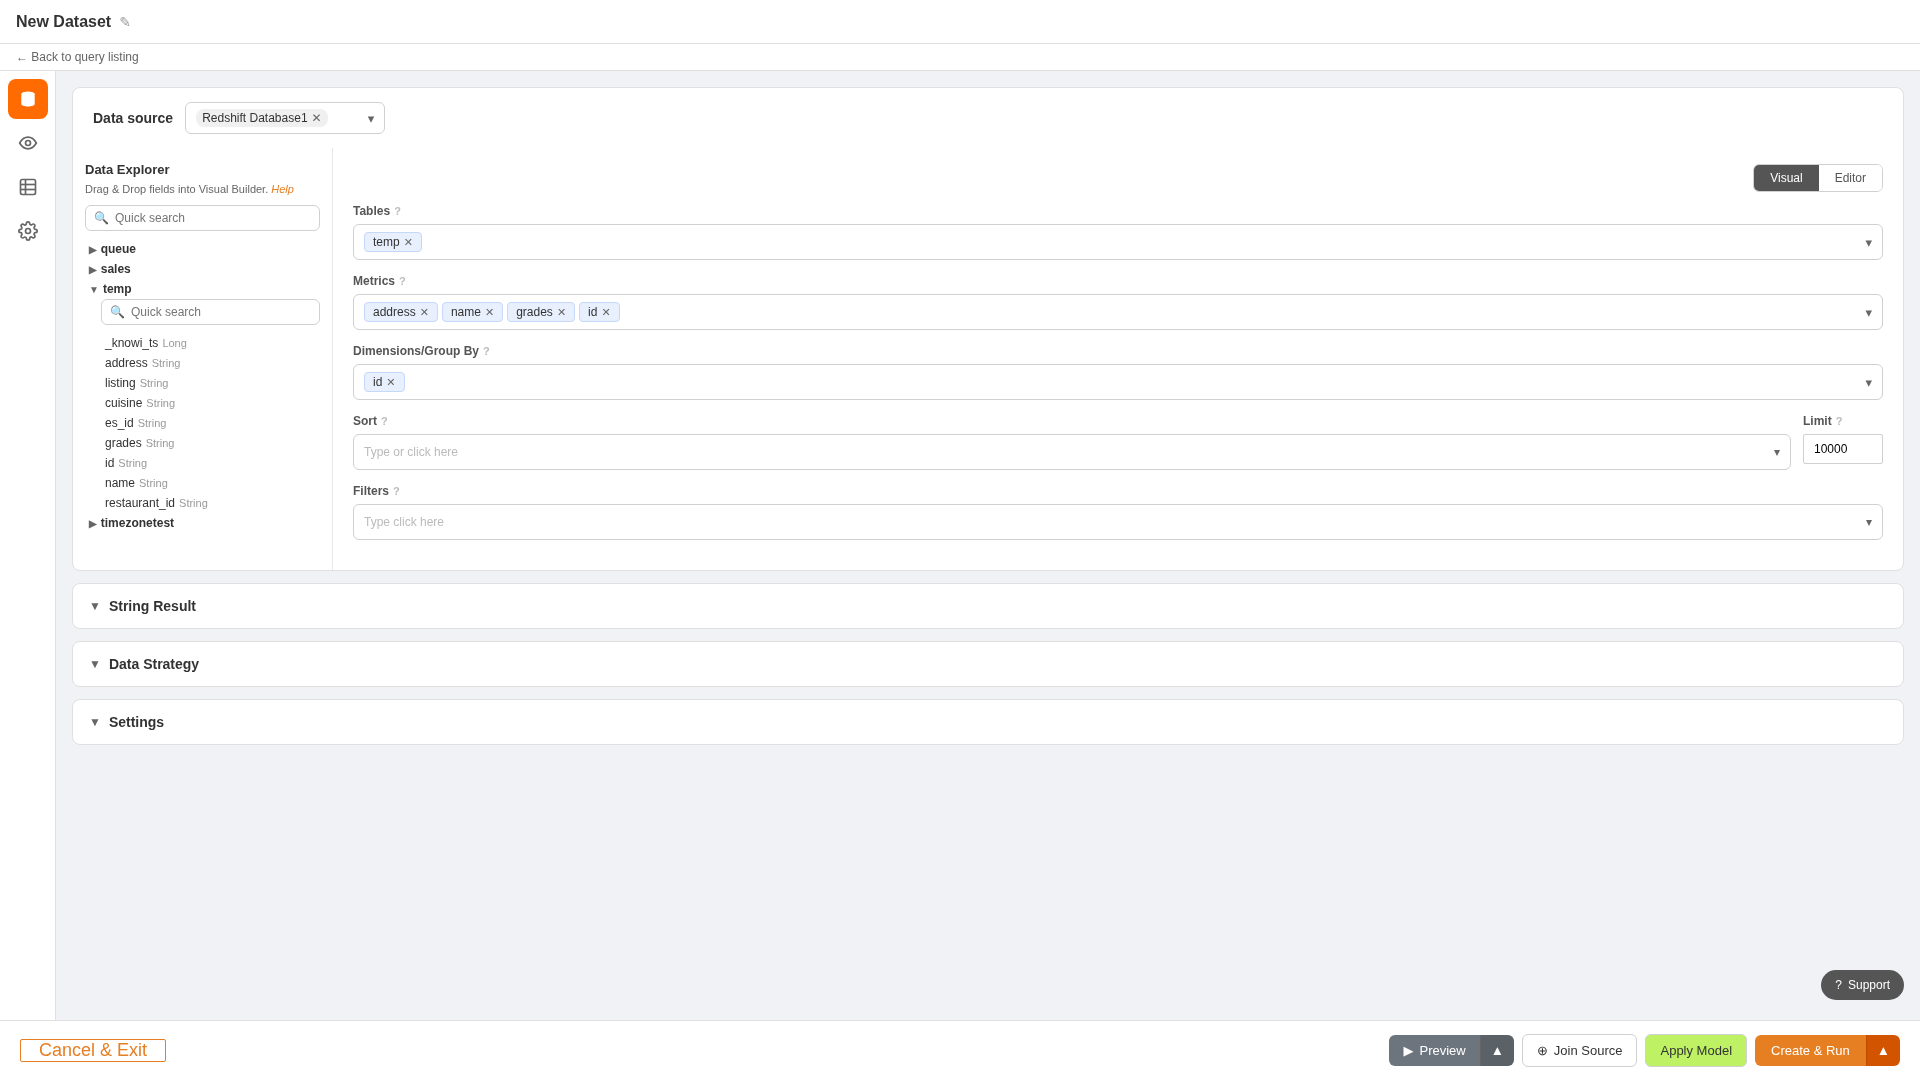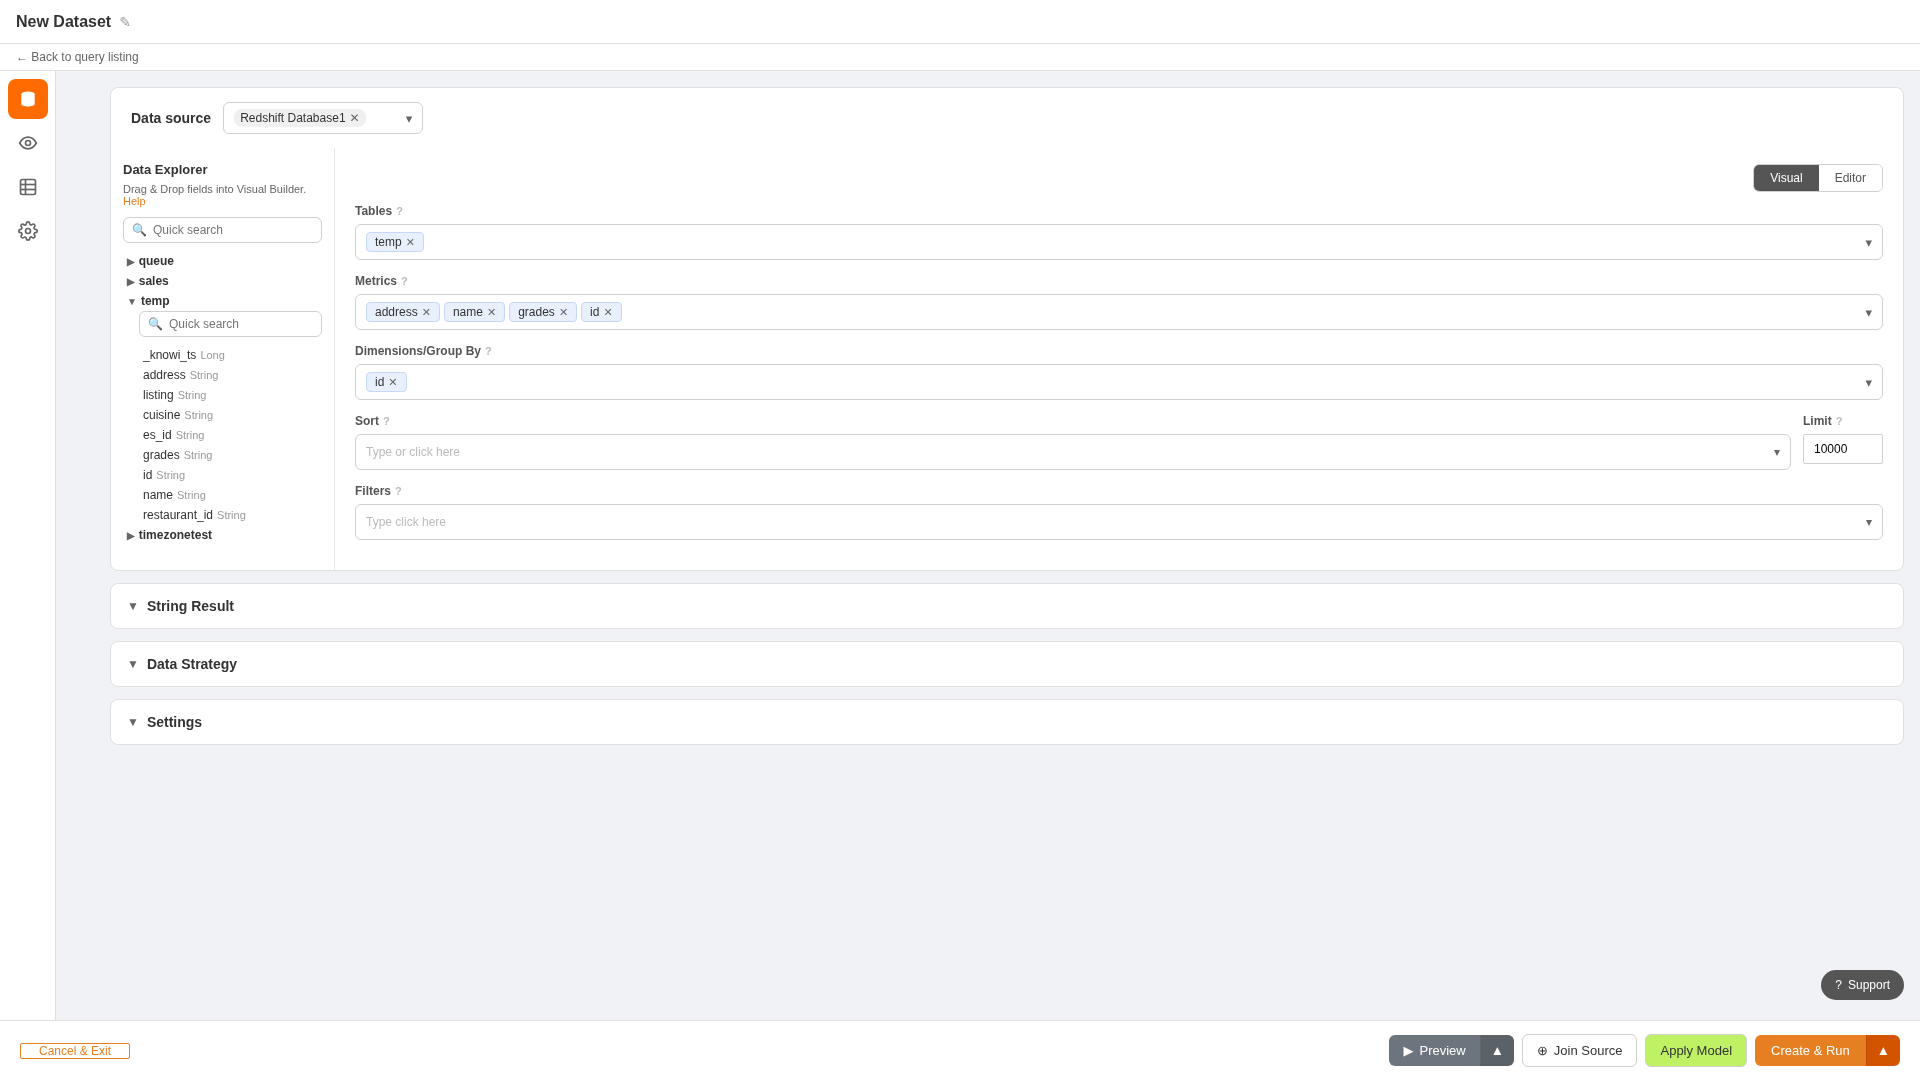--- a/index.html
+++ b/index.html
@@ -50,21 +50,20 @@
     }
 
     
     .main-content {
       flex: 1;
       overflow-y: auto;
       padding: 16px;
       display: flex;
       flex-direction: column;
       gap: 12px;
-      margin-left: 38px;
     }
 
     
     .card {
       background: #fff;
       border: 1px solid #e0e0e0;
       border-radius: 8px;
       overflow: hidden;
     }
     .card-header {
@@ -109,28 +108,28 @@
     .datasource-caret { margin-left: auto; color: #666; }
 
     
     .inner-layout {
       display: flex;
       gap: 0;
     }
 
     
     .data-explorer {
-      width: 224px;
+      width: 260px;
       border-right: 1px solid #e8e8e8;
       padding: 14px 12px;
       flex-shrink: 0;
     }
     .de-title { font-size: 13px; font-weight: 600; margin-bottom: 6px; }
     .de-subtitle { font-size: 11px; color: #666; margin-bottom: 10px; }
-    .de-subtitle a { color: #e67e22; text-decoration: none; }
+    .de-subtitle a { color: #e67e22; text-decoration: none; font-style: italic; }
     .search-box {
       display: flex;
       align-items: center;
       gap: 6px;
       border: 1px solid #d0d0d0;
       border-radius: 6px;
       padding: 5px 8px;
       margin-bottom: 8px;
       background: #fff;
     }
@@ -274,21 +273,21 @@
       position: fixed;
       bottom: 0;
       left: 0;
       right: 0;
     }
     .btn {
       padding: 0 18px;
       border-radius: 2px;
       border: none;
       cursor: pointer;
-      font-size: 12px;
+      font-size: 18px;
       font-weight: 500;
     }
     .btn-outline-danger { border: 1px solid #e67e22; color: #e67e22; background: #fff; }
     .right-btns { display: flex; align-items: center; gap: 8px; }
     .preview-group { display: flex; align-items: center; gap: 0; }
     .preview-btn {
       display: flex;
       align-items: center;
       gap: 6px;
       background: #6c757d;

